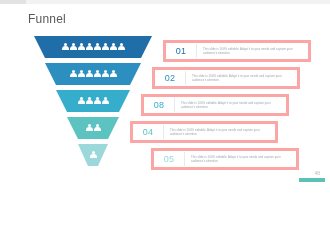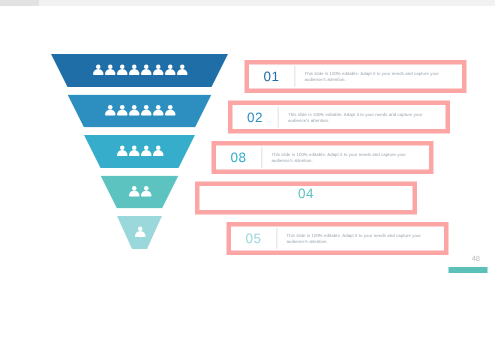--- a/index.html
+++ b/index.html
@@ -103,20 +103,21 @@
 </style>
 </head>
 <body>
 
 <div id="top-strip">
   <div id="top-strip-tab"></div>
 </div>
 
 <div id="slide">
 
+  <div id="page-title">Funnel</div>
 
   <div id="funnel">
       <div class="seg" style="left: 1px; top: 0px; width: 118px; height: 22px; background: rgb(31, 110, 168); clip-path: polygon(0% 0%, 100% 0%, 90.678% 100%, 9.322% 100%);">
         <span class="seg-person">
           <span class="head"></span>
           <span class="body"></span>
         </span>
         <span class="seg-person">
           <span class="head"></span>
           <span class="body"></span>
@@ -217,21 +218,21 @@
       <div class="row" style="left: 152px; top: 63px; width: 148px;">
         <div class="row-num" style="color: rgb(45, 143, 192);">02</div>
         <div class="row-sep"></div>
         <div class="row-text">This slide is 100% editable. Adapt it to your needs and capture your audience's attention.</div>
       </div>
       <div class="row" style="left: 141px; top: 90px; width: 148px;">
         <div class="row-num" style="color: rgb(54, 174, 203);">08</div>
         <div class="row-sep"></div>
         <div class="row-text">This slide is 100% editable. Adapt it to your needs and capture your audience's attention.</div>
       </div>
-      <div class="row" style="left: 130px; top: 117px; width: 148px; flex-direction: column;">
+      <div class="row" style="left: 130px; top: 117px; width: 148px;">
         <div class="row-num" style="color: rgb(93, 195, 192);">04</div>
         <div class="row-sep"></div>
         <div class="row-text">This slide is 100% editable. Adapt it to your needs and capture your audience's attention.</div>
       </div>
       <div class="row" style="left: 119px; top: 144px; width: 148px; margin-left: 32px;">
         <div class="row-num" style="color: rgb(154, 216, 220);">05</div>
         <div class="row-sep"></div>
         <div class="row-text">This slide is 100% editable. Adapt it to your needs and capture your audience's attention.</div>
       </div>
     </div>

